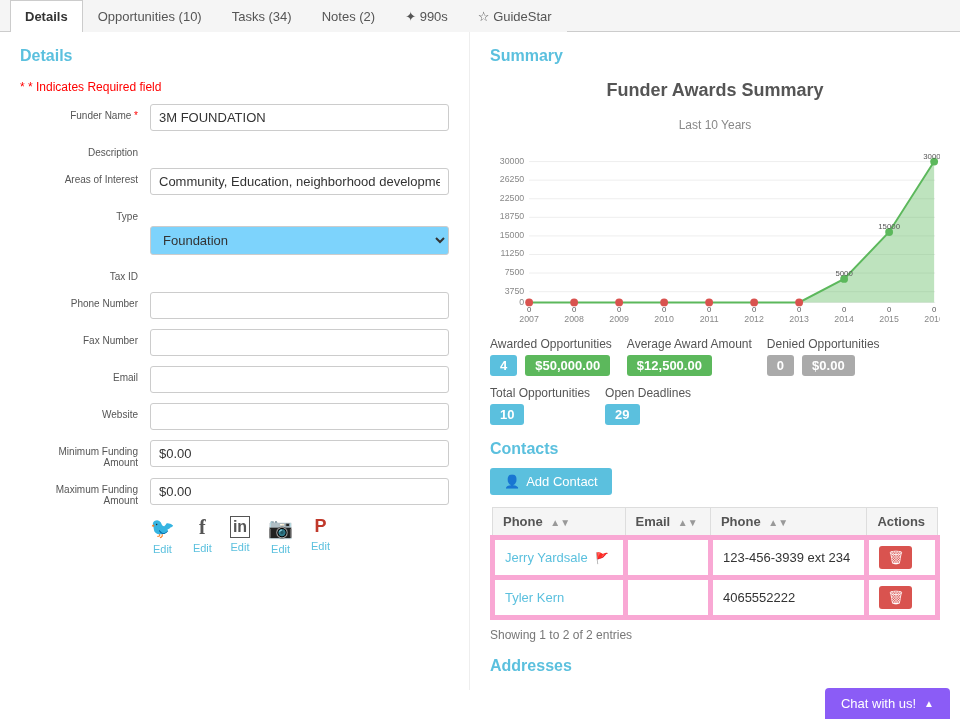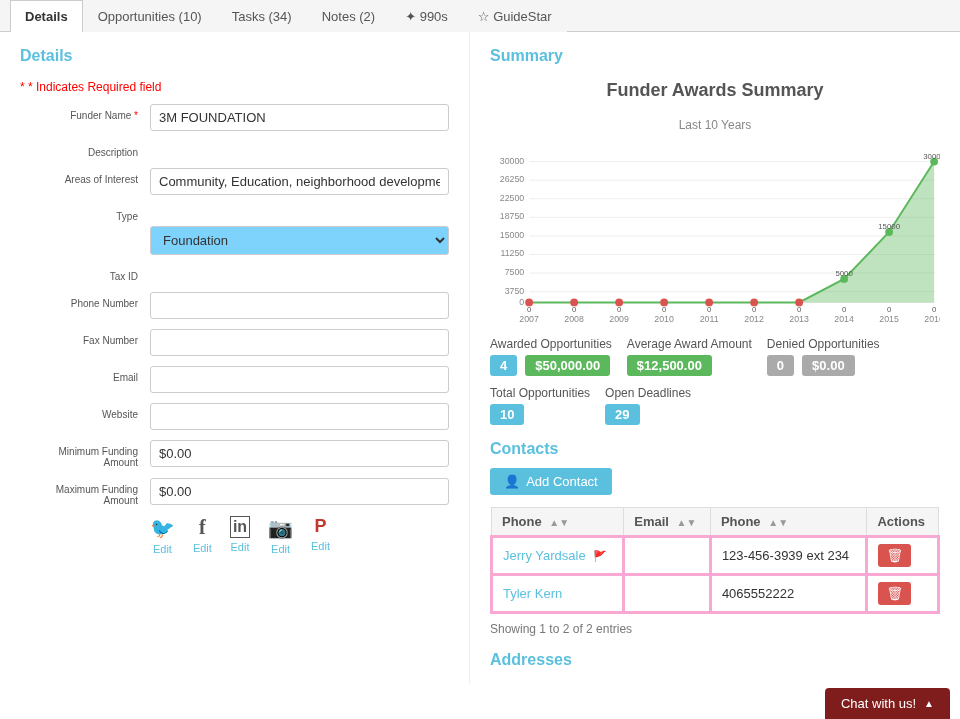--- a/index.html
+++ b/index.html
@@ -58,31 +58,31 @@
     .badge-gray { background: #aaa; color: #fff; }
     .stat-row-inline { display: flex; align-items: center; gap: 8px; }
 
     
     .contacts-title { color: #5bc0de; font-size: 16px; font-weight: bold; margin: 15px 0 10px; }
     .add-contact-btn { padding: 6px 14px; background: #5bc0de; color: #fff; border: none; border-radius: 3px; cursor: pointer; font-size: 13px; margin-bottom: 12px; display: inline-flex; align-items: center; gap: 6px; }
 
     
     .contacts-table { width: 100%; border-collapse: collapse; font-size: 13px; }
     .contacts-table th { background: #f5f5f5; border: 1px solid #ddd; padding: 6px 10px; text-align: left; color: #555; }
-    .contacts-table td { border: 3px solid #f9a8d4; padding: 6px 10px; }
+    .contacts-table td { border: 5px solid #f9a8d4; padding: 6px 10px; }
     .contact-link { color: #5bc0de; text-decoration: none; }
     .delete-btn { background: #d9534f; color: #fff; border: none; border-radius: 3px; padding: 4px 8px; cursor: pointer; }
 
     .showing-text { font-size: 12px; color: #777; margin-top: 8px; }
 
     
     .addresses-title { color: #5bc0de; font-size: 16px; font-weight: bold; margin-top: 15px; }
 
     
-    .chat-widget { position: fixed; bottom: 0; right: 10px; background: #7f1d1d; color: #fff; padding: 8px 16px; border-radius: 4px 4px 0 0; font-size: 13px; cursor: pointer; display: flex; align-items: center; gap: 8px; }
+    .chat-widget { position: fixed; bottom: 0; right: 10px; background: #8b5cf6; color: #fff; padding: 8px 16px; border-radius: 4px 4px 0 0; font-size: 13px; cursor: pointer; display: flex; align-items: center; gap: 8px; }
     .chat-chevron { font-size: 10px; }
 
     .sort-icon { font-size: 10px; color: #999; margin-left: 4px; }
   </style>
 </head>
 <body>
 
 <div>
   <div class="tabs">
     <a class="tab active">Details</a>

